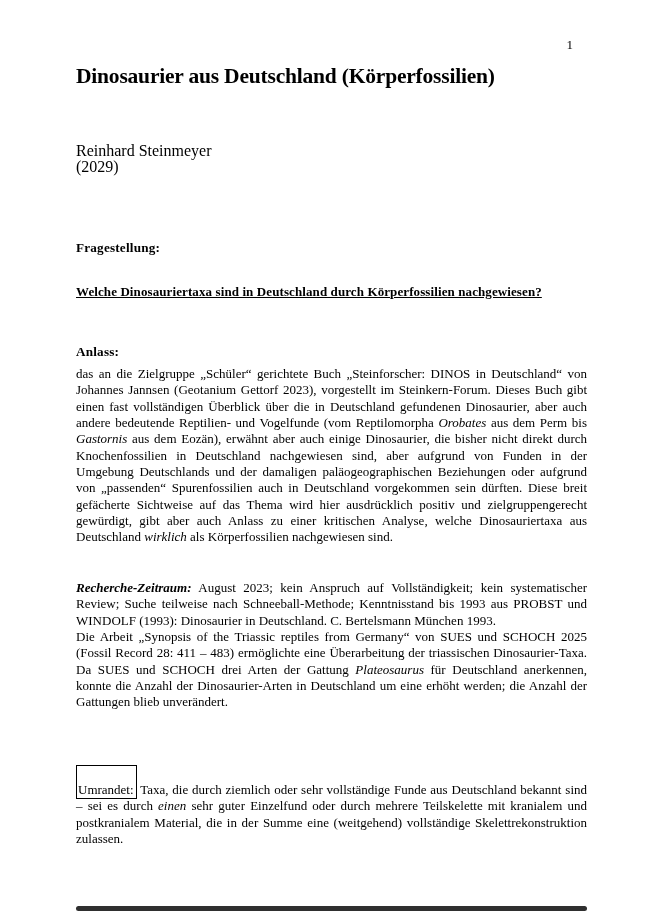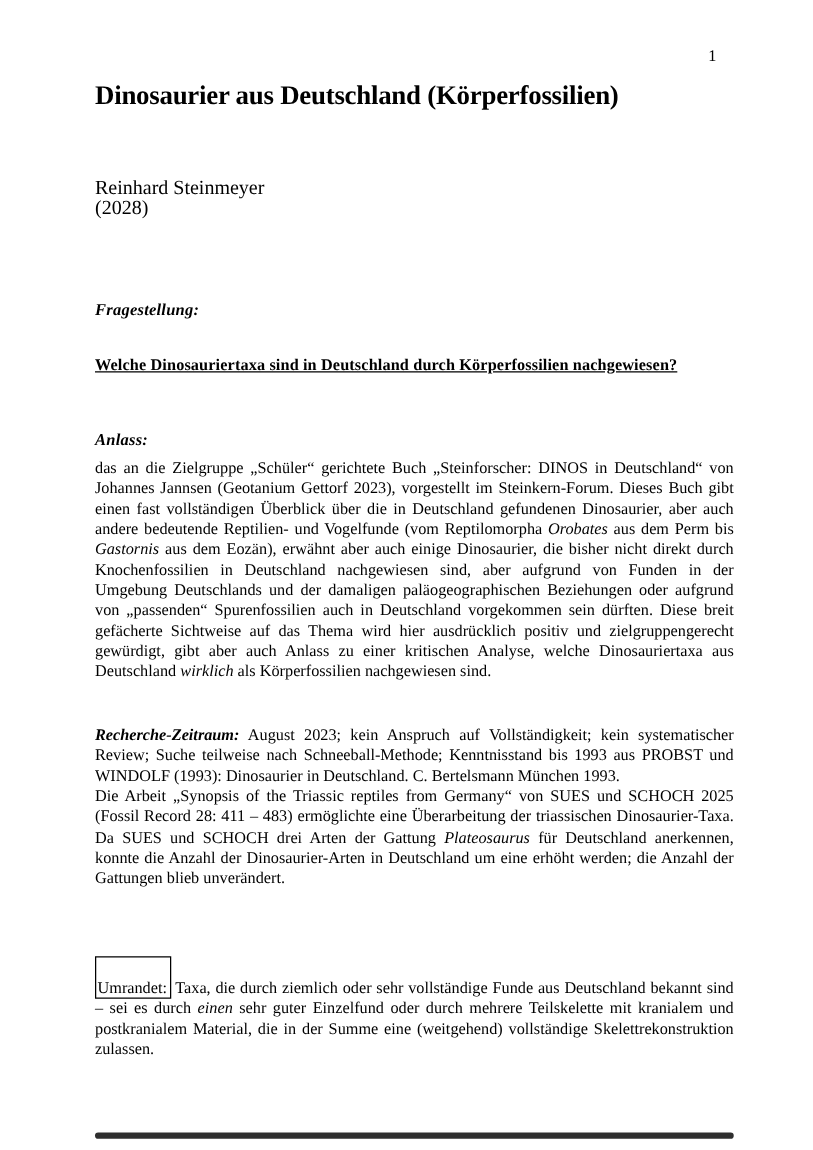--- a/index.html
+++ b/index.html
@@ -35,21 +35,20 @@
   .author-block {
     top: 143px;
     left: 76px;
     font-size: 16px;
     line-height: 16.3px;
   }
   .heading {
     left: 76px;
     font-size: 13.2px;
     font-weight: bold;
-    font-style: italic;
     letter-spacing: 0.2px;
   }
   .question {
     top: 284px;
     left: 76px;
     font-size: 13px;
     font-weight: bold;
     text-decoration: underline;
     white-space: nowrap;
     letter-spacing: 0.1px;
@@ -80,21 +79,21 @@
 <body>
 
 <div class="page">
 
   <div class="abs page-num">1</div>
 
   <h1 class="abs doc-title">Dinosaurier aus Deutschland (Körperfossilien)</h1>
 
   <div class="abs author-block">
     <div>Reinhard Steinmeyer</div>
-    <div>(2028)</div>
+    <div>(2029)</div>
   </div>
 
   <div class="abs heading" style="top:240px">Fragestellung:</div>
 
   <div class="abs question">Welche Dinosauriertaxa sind in Deutschland durch Körperfossilien nachgewiesen?</div>
 
   <div class="abs heading" style="top:344px">Anlass:</div>
 
   <p class="abs body-text" style="top:366px"><span>das an die Zielgruppe „Schüler“ gerichtete Buch „Steinforscher: DINOS in Deutschland“ von Johannes Jannsen (Geotanium Gettorf 2023), vorgestellt im Steinkern-Forum. Dieses Buch gibt einen fast vollständigen Überblick über die in Deutschland gefundenen Dinosaurier, aber auch andere bedeutende Reptilien- und Vogelfunde (vom Reptilomorpha </span><span style="font-style: italic;">Orobates</span><span> aus dem Perm bis </span><span style="font-style: italic;">Gastornis</span><span> aus dem Eozän), erwähnt aber auch einige Dinosaurier, die bisher nicht direkt durch Knochenfossilien in Deutschland nachgewiesen sind, aber aufgrund von Funden in der Umgebung Deutschlands und der damaligen paläogeographischen Beziehungen oder aufgrund von „passenden“ Spurenfossilien auch in Deutschland vorgekommen sein dürften. Diese breit gefächerte Sichtweise auf das Thema wird hier ausdrücklich positiv und zielgruppengerecht gewürdigt, gibt aber auch Anlass zu einer kritischen Analyse, welche Dinosauriertaxa aus Deutschland </span><span style="font-style: italic;">wirklich</span><span> als Körperfossilien nachgewiesen sind.</span></p>
 

